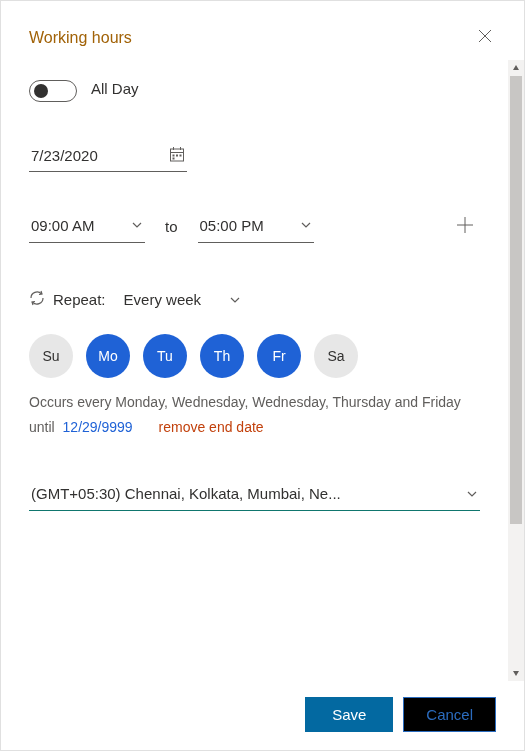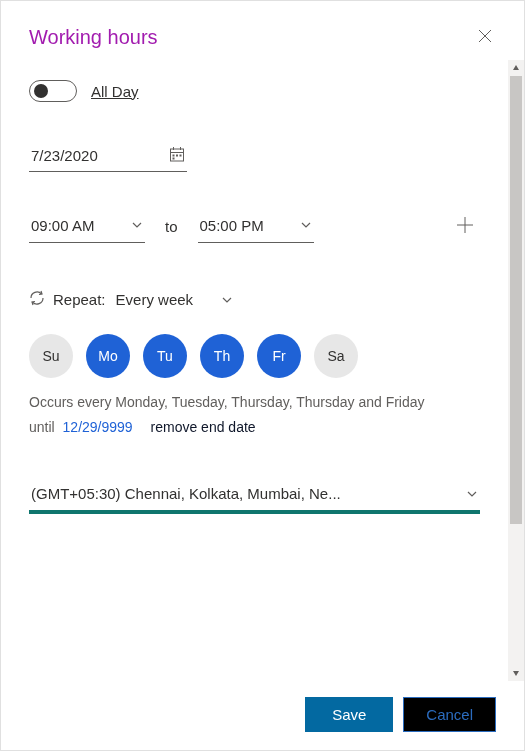--- a/index.html
+++ b/index.html
@@ -23,23 +23,23 @@
       display: flex;
       flex-direction: column;
     }
     .header {
       display: flex;
       justify-content: space-between;
       align-items: center;
       padding: 24px 28px 10px 28px;
     }
     .header h1 {
-      font-size: 20px;
+      font-size: 16px;
       font-weight: 400;
-      color: #a21caf;
+      color: #a16207;
     }
     .close-btn {
       background: none;
       border: none;
       cursor: pointer;
       padding: 4px;
       color: #605e5c;
       display: flex;
       align-items: center;
       justify-content: center;
@@ -82,25 +82,24 @@
     .scroll-thumb {
       position: absolute;
       top: 0;
       left: 2px;
       width: 12px;
       height: 76%;
       background: #c8c6c4;
     }
     .allday-row {
       display: flex;
-      align-items: center;
+      align-items: flex-start;
       gap: 14px;
       margin-bottom: 38px;
       margin-top: 8px;
-      text-decoration: underline;
     }
     .toggle {
       width: 48px;
       height: 22px;
       border: 1px solid #605e5c;
       border-radius: 11px;
       position: relative;
       background: #fff;
       cursor: pointer;
     }
@@ -177,20 +176,21 @@
     .repeat-label {
       font-size: 15px;
       color: #323130;
     }
     .repeat-select {
       display: flex;
       align-items: center;
       gap: 28px;
       cursor: pointer;
       padding: 4px 2px;
+      margin-left: 8px;
     }
     .repeat-select span {
       font-size: 15px;
       color: #323130;
     }
     .days-row {
       display: flex;
       gap: 13px;
       margin-bottom: 14px;
     }
@@ -223,29 +223,29 @@
       font-size: 14px;
       margin-bottom: 44px;
     }
     .until-label { color: #605e5c; }
     .until-date {
       color: #1f62d6;
       margin-left: 4px;
       cursor: pointer;
     }
     .remove-end {
-      color: #0f172a;
-      margin-left: 14px;
+      color: #c2410c;
+      margin-left: 22px;
       cursor: pointer;
     }
     .tz-row {
       display: flex;
       align-items: center;
       justify-content: space-between;
-      border-bottom: 4px solid #0f766e;
+      border-bottom: 1px solid #0f766e;
       padding: 6px 2px 8px 2px;
       cursor: pointer;
     }
     .tz-row span {
       font-size: 15px;
       color: #323130;
       white-space: nowrap;
       overflow: hidden;
       text-overflow: ellipsis;
       max-width: 360px;
@@ -367,21 +367,21 @@
 
       <div class="days-row" id="days-row">
           <button class="day-chip unselected">Su</button>
           <button class="day-chip selected">Mo</button>
           <button class="day-chip selected">Tu</button>
           <button class="day-chip selected">Th</button>
           <button class="day-chip selected">Fr</button>
           <button class="day-chip unselected">Sa</button>
         </div>
 
-      <div class="occurs-text">Occurs every Monday, Tuesday, Thursday, Thursday and Friday</div>
+      <div class="occurs-text">Occurs every Monday, Wednesday, Wednesday, Thursday and Friday</div>
 
       <div class="until-row">
         <span class="until-label">until</span>
         <span class="until-date">12/29/9999</span>
         <span class="remove-end">remove end date</span>
       </div>
 
       <div class="tz-row">
         <span>(GMT+05:30) Chennai, Kolkata, Mumbai, Ne...</span>
         <span class="chev">

